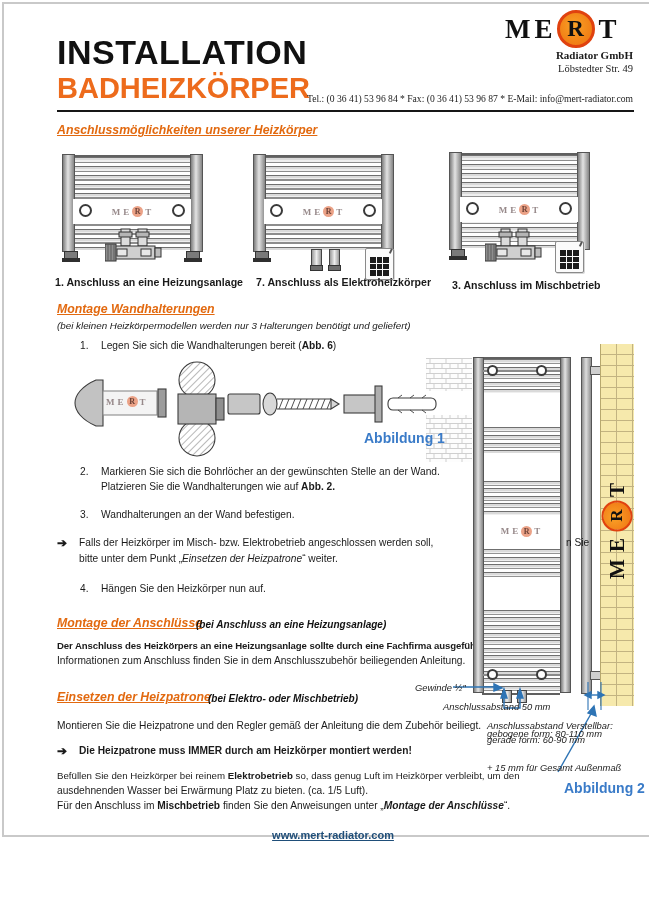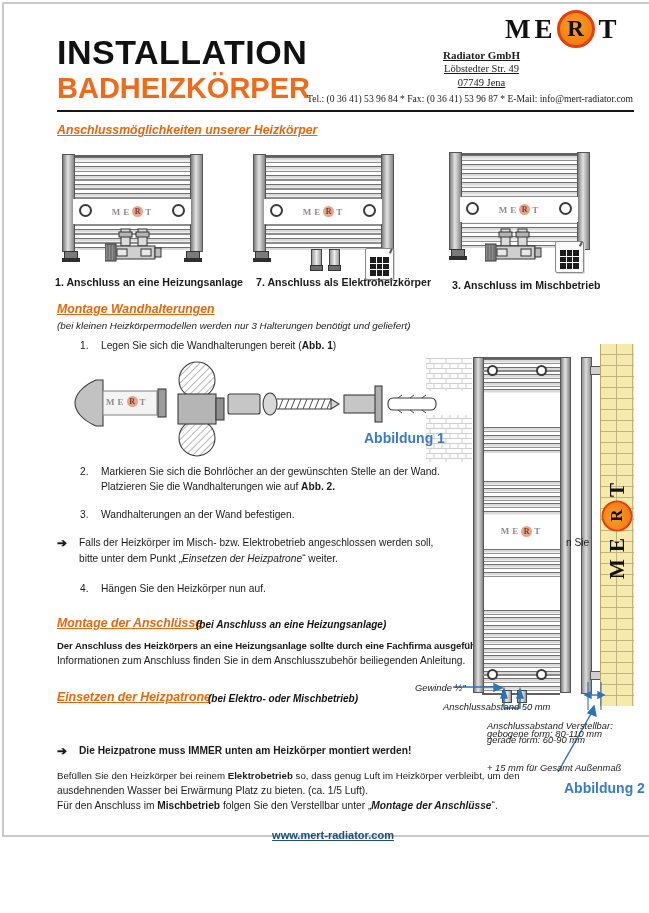--- a/index.html
+++ b/index.html
@@ -2,22 +2,22 @@
 <html><head>
 <meta charset="utf-8">
 <style>
   html,body{margin:0;padding:0;background:#fff;}
   #page{position:relative;width:649px;height:842px;background:#fff;overflow:hidden;
         font-family:"Liberation Sans",sans-serif;color:#1a1a1a;padding-left:48px;}
   .frame{position:absolute;left:2px;top:2px;right:7px;bottom:5px;border:2px solid #c9c9c9;z-index:0;}
   
   .title1{position:absolute;left:57px;top:33px;font-size:34px;font-weight:800;letter-spacing:.5px;color:#111;}
   .title2{position:absolute;left:57px;top:72px;font-size:29px;font-weight:800;color:#ED6B1C;}
-  .hdr-right{position:absolute;left:330px;top:48px;width:303px;text-align:center;
-             font-family:"Liberation Serif",serif;text-decoration:underline;}
+  .hdr-right{position:absolute;left:330px;top:48px;width:303px;text-align:right;
+             font-family:"Liberation Serif",serif;}
   .company{font-size:11px;font-weight:bold;line-height:14px;}
   .addr{font-size:10.5px;line-height:14px;}
   .contact{position:absolute;left:180px;top:93px;width:453px;text-align:right;
            font-family:"Liberation Serif",serif;font-size:9.6px;}
   .hrule{position:absolute;left:57px;top:110px;width:577px;height:2px;background:#161616;}
   
   .mlogo{display:inline-flex;align-items:center;font-family:"Liberation Serif",serif;font-weight:bold;color:#111;}
   .mlogo .ltr{letter-spacing:0;}
   .mlogo .rc{display:inline-flex;align-items:center;justify-content:center;border-radius:50%;
              background:radial-gradient(circle at 45% 40%, #f9a227 0%, #f28317 60%, #ef7311 100%);
@@ -110,21 +110,20 @@
     <span class="ltr">M</span>
       <span class="ltr">E</span>
       <span class="rc">
         <span>R</span>
       </span>
       <span class="ltr">T</span>
   </div>
   <div class="hdr-right">
     <div class="company">Radiator GmbH</div>
     <div class="addr">Löbstedter Str. 49</div>
-    <div class="addr">07749 Jena</div>
   </div>
   <div class="contact">Tel.: (0 36 41) 53 96 84   *   Fax: (0 36 41) 53 96 87   *   E-Mail: info@mert-radiator.com</div>
   <div class="hrule"></div>
 
   <div class="sechead" style="left:57px;top:123px;">Anschlussmöglichkeiten unserer Heizkörper</div>
 
   <div class="mrad" style="left:56px;top:152px;">
     <div class="core"></div>
     <div class="rail rl"></div>
     <div class="rail rr"></div>
@@ -240,21 +239,21 @@
           <span class="cell"></span>
           <span class="cell"></span>
       </span>
     </div>
   </div>
   <div class="caption" style="left:452px;top:279px;">3. Anschluss im Mischbetrieb</div>
 
   <div class="sechead" style="left:57px;top:302px;">Montage Wandhalterungen</div>
   <div class="ln i" style="left:57px;top:320px;font-size:9.8px;">(bei kleinen Heizkörpermodellen werden nur 3 Halterungen benötigt und geliefert)</div>
 
-  <div class="ln" style="left:80px;top:340px;"><span class="num">1.</span><span>Legen Sie sich die Wandhalterungen bereit (</span><span class="b">Abb. 1</span><span>)</span></div>
+  <div class="ln" style="left:80px;top:340px;"><span class="num">1.</span><span>Legen Sie sich die Wandhalterungen bereit (</span><span class="b">Abb. 6</span><span>)</span></div>
 
   <svg class="diagram" style="left:70px;top:358px;" width="402" height="106" viewBox="0 0 402 106">
     <defs>
       <pattern id="hatch" width="5" height="5" patternUnits="userSpaceOnUse" patternTransform="rotate(45)">
         <rect width="5" height="5" fill="#fff"></rect>
           <line x1="0" y1="0" x2="0" y2="5" stroke="#9a9a9a" stroke-width="1.4"></line>
       </pattern>
       <pattern id="bricks" width="16" height="10" patternUnits="userSpaceOnUse">
         <rect width="16" height="10" fill="#fdfdfd"></rect>
         <path d="M0,0.5 h16 M0,5.5 h16 M8,0 v5 M4,5.5 v5 M12,5.5 v5" stroke="#cfcfcf" stroke-width="1" fill="none"></path>
@@ -311,25 +310,26 @@
 
   <div class="ln" style="left:80px;top:583px;"><span class="num">4.</span><span>Hängen Sie den Heizkörper nun auf.</span></div>
 
   <div class="sechead" style="left:57px;top:616px;">Montage der Anschlüsse</div>
   <div class="sub" style="left:196px;top:619px;">(bei Anschluss an eine Heizungsanlage)</div>
   <div class="ln b" style="left:57px;top:640px;font-size:9.6px;letter-spacing:-0.1px;">Der Anschluss des Heizkörpers an eine Heizungsanlage sollte durch eine Fachfirma ausgeführt werden.</div>
   <div class="ln" style="left:57px;top:655px;">Informationen zum Anschluss finden Sie in dem Anschlusszubehör beiliegenden Anleitung.</div>
 
   <div class="sechead" style="left:57px;top:690px;">Einsetzen der Heizpatrone</div>
   <div class="sub" style="left:208px;top:693px;">(bei Elektro- oder Mischbetrieb)</div>
+  <div class="ln" style="left:57px;top:720px;">Montieren Sie die Heizpatrone und den Regler gemäß der Anleitung die dem Zubehör beiliegt.</div>
   <div class="arrow" style="left:57px;top:744px;">➔</div>
-  <div class="ln b" style="left:79px;top:745px;">Die Heizpatrone muss IMMER unten am Heizkörper montiert werden!</div>
+  <div class="ln b" style="left:79px;top:745px;">Die Heizpatrone muss IMMER durch am Heizkörper montiert werden!</div>
   <div class="ln" style="left:57px;top:770px;font-size:9.7px;"><span>Befüllen Sie den Heizkörper bei reinem </span><span class="b">Elektrobetrieb</span><span> so, dass genug Luft im Heizkörper verbleibt, um den</span></div>
   <div class="ln" style="left:57px;top:785px;">ausdehnenden Wasser bei Erwärmung Platz zu bieten. (ca. 1/5 Luft).</div>
-  <div class="ln" style="left:57px;top:800px;"><span>Für den Anschluss im </span><span class="b">Mischbetrieb</span><span> folgen Sie den Verstellbar unter „</span><span class="b i">Montage der Anschlüsse</span><span>“.</span></div>
+  <div class="ln" style="left:57px;top:800px;"><span>Für den Anschluss im </span><span class="b">Mischbetrieb</span><span> finden Sie den Anweisungen unter „</span><span class="b i">Montage der Anschlüsse</span><span>“.</span></div>
 
   <div class="bigrad">
     <div class="core"></div>
     <div class="win" style="top:36px;height:34px;"></div>
     <div class="win" style="top:96px;height:28px;"></div>
     <div class="win" style="top:158px;height:32px;">
       <span class="mlogo logo-xs">
         <span class="ltr">M</span>
           <span class="ltr">E</span>
           <span class="rc">

